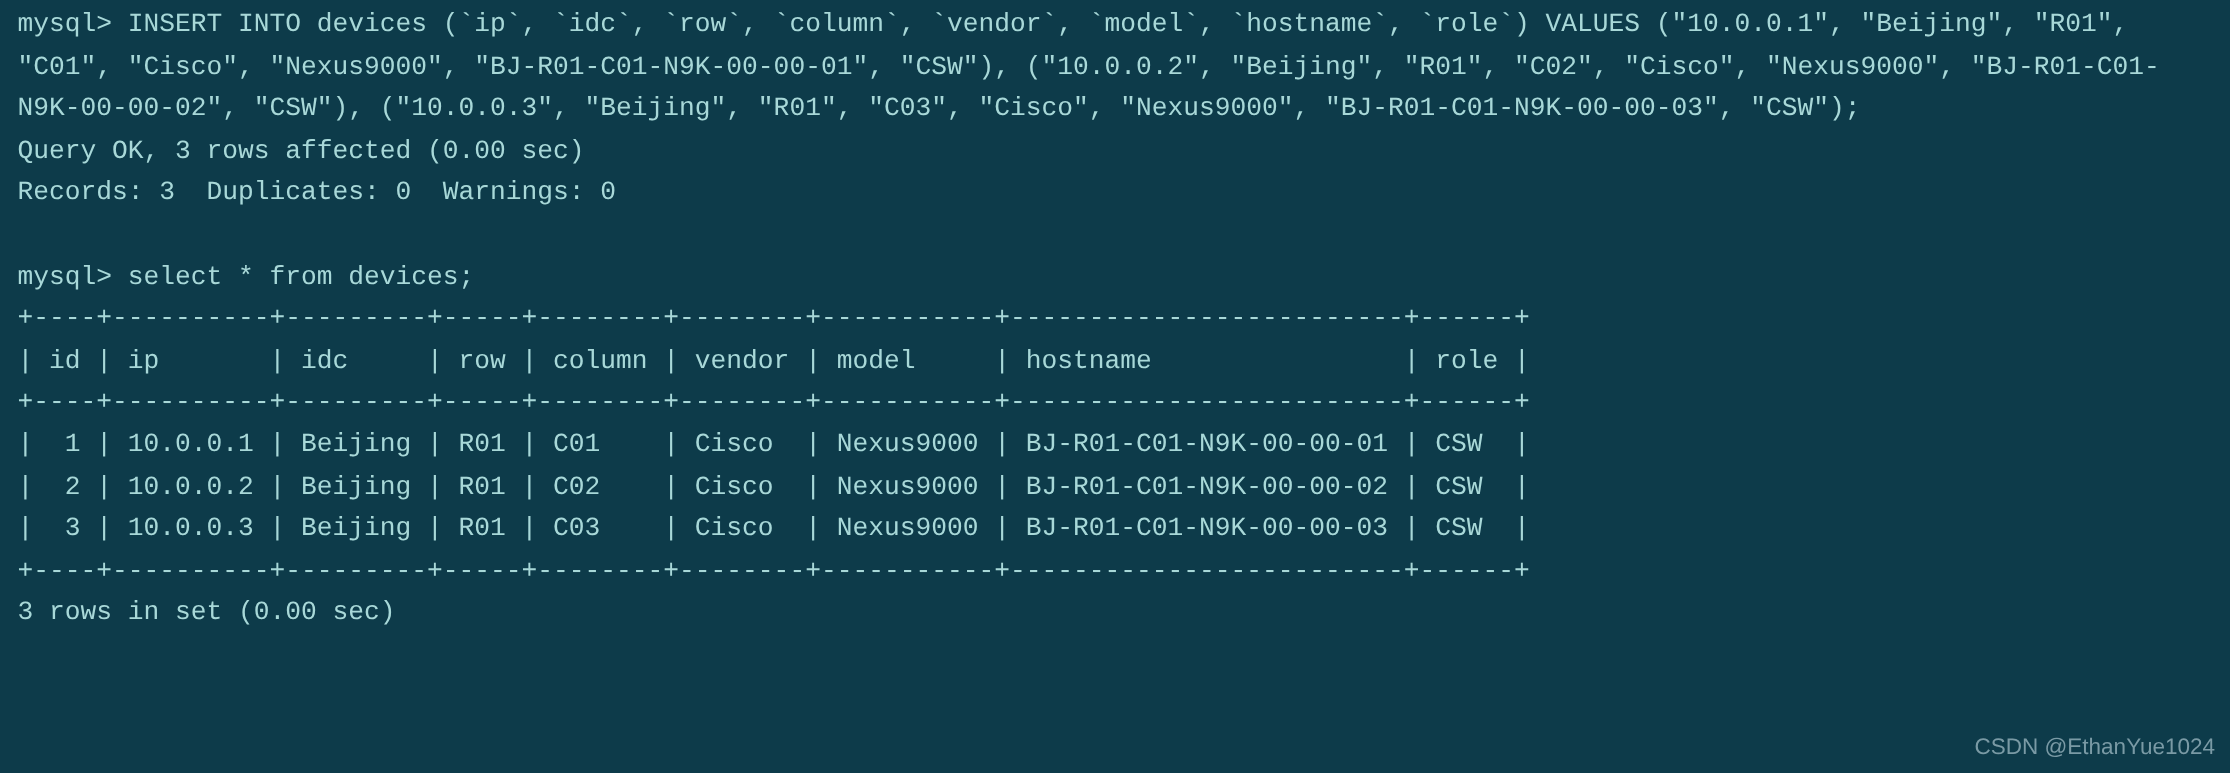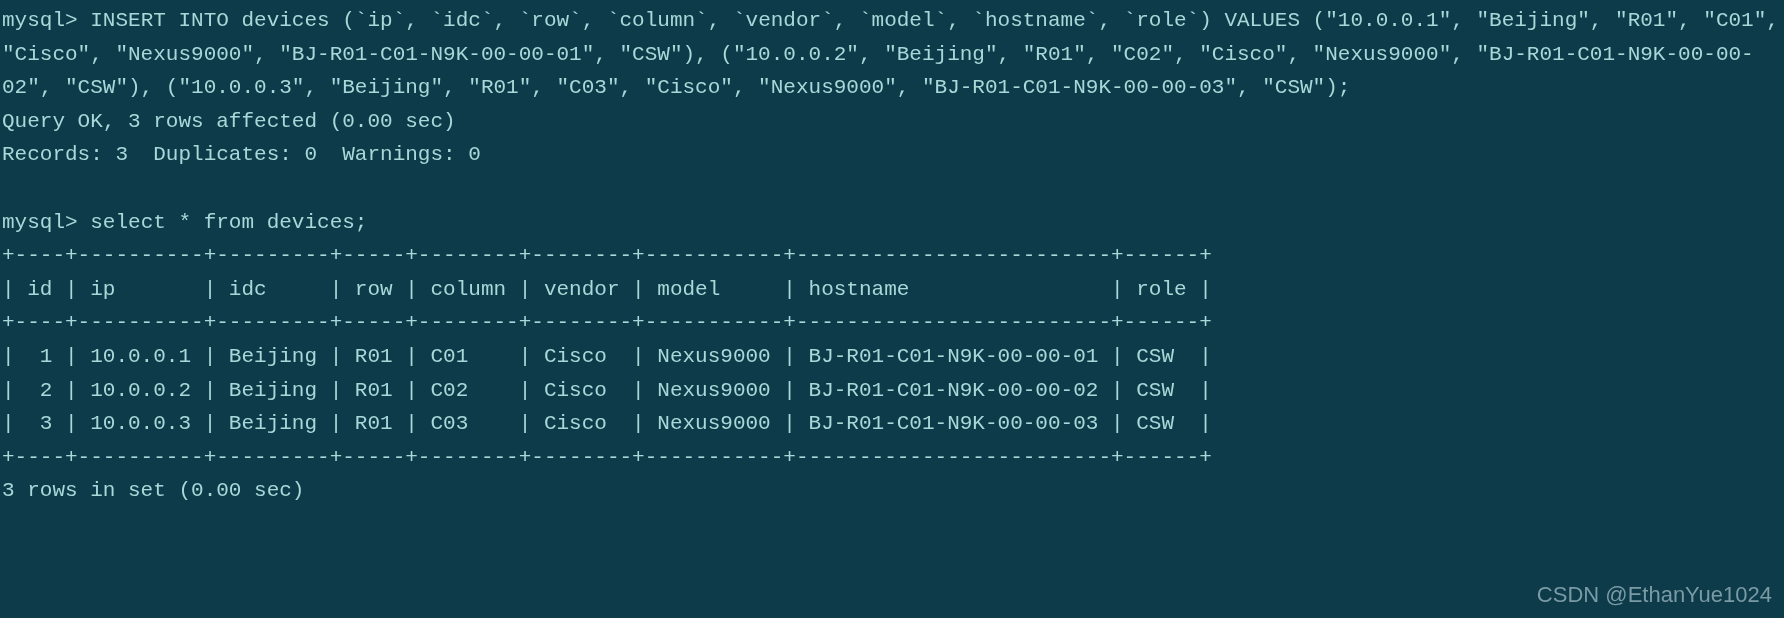--- a/index.html
+++ b/index.html
@@ -15,32 +15,32 @@
       line-height: 1.6;
       padding: 0;
       width: 1784px;
       height: 618px;
       overflow: hidden;
       position: relative;
     }
     .terminal {
       white-space: pre-wrap;
       word-wrap: break-word;
-      padding: 4px 2px;
+      padding: 4px 14px;
     }
     .table-section {
       white-space: pre;
       font-family: 'Consolas', 'Monaco', 'Courier New', monospace;
     }
     .watermark {
       position: absolute;
       bottom: 6px;
       right: 12px;
       color: #7a9aa5;
-      font-size: 22px;
+      font-size: 18px;
       font-family: Arial, sans-serif;
     }
   </style>
 </head>
 <body>
 
 <div class="terminal"><span>mysql&gt; </span><span>INSERT INTO devices (`ip`, `idc`, `row`, `column`, `vendor`, `model`, `hostname`, `role`) VALUES ("10.0.0.1", "Beijing", "R01", "C01", "Cisco", "Nexus9000", "BJ-R01-C01-N9K-00-00-01", "CSW"), ("10.0.0.2", "Beijing", "R01", "C02", "Cisco", "Nexus9000", "BJ-R01-C01-N9K-00-00-02", "CSW"), ("10.0.0.3", "Beijing", "R01", "C03", "Cisco", "Nexus9000", "BJ-R01-C01-N9K-00-00-03", "CSW");</span>
 <span>Query OK, 3 rows affected (0.00 sec)</span>
 <span>Records: 3  Duplicates: 0  Warnings: 0</span>
 

